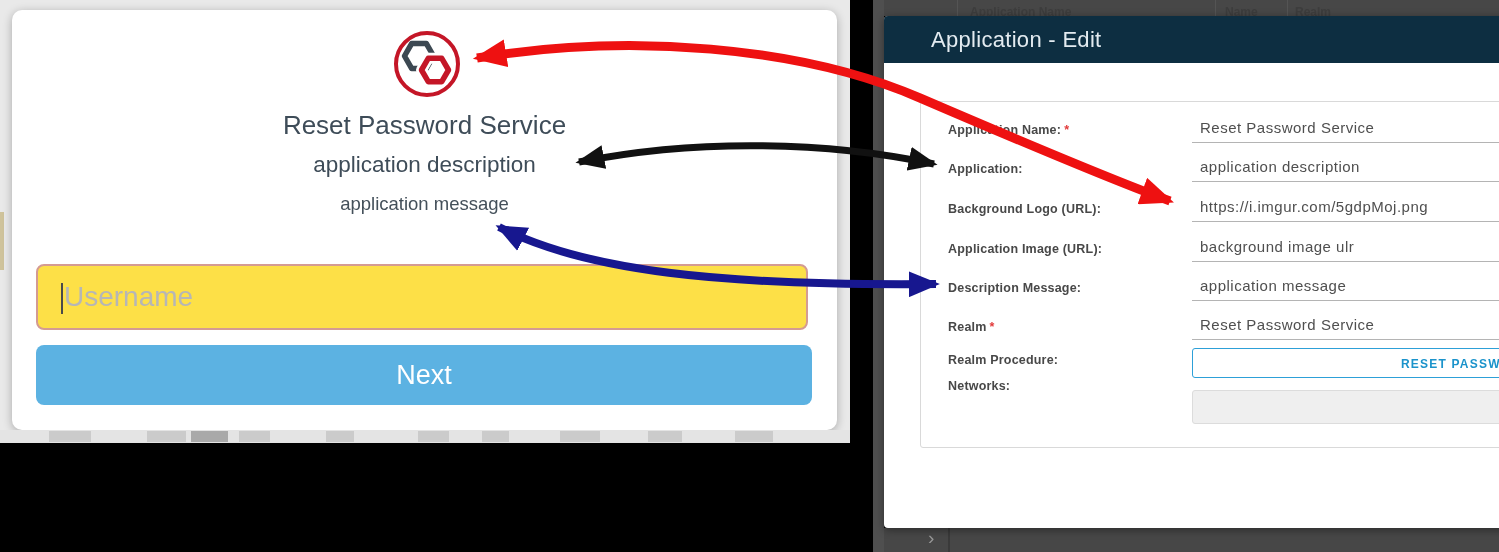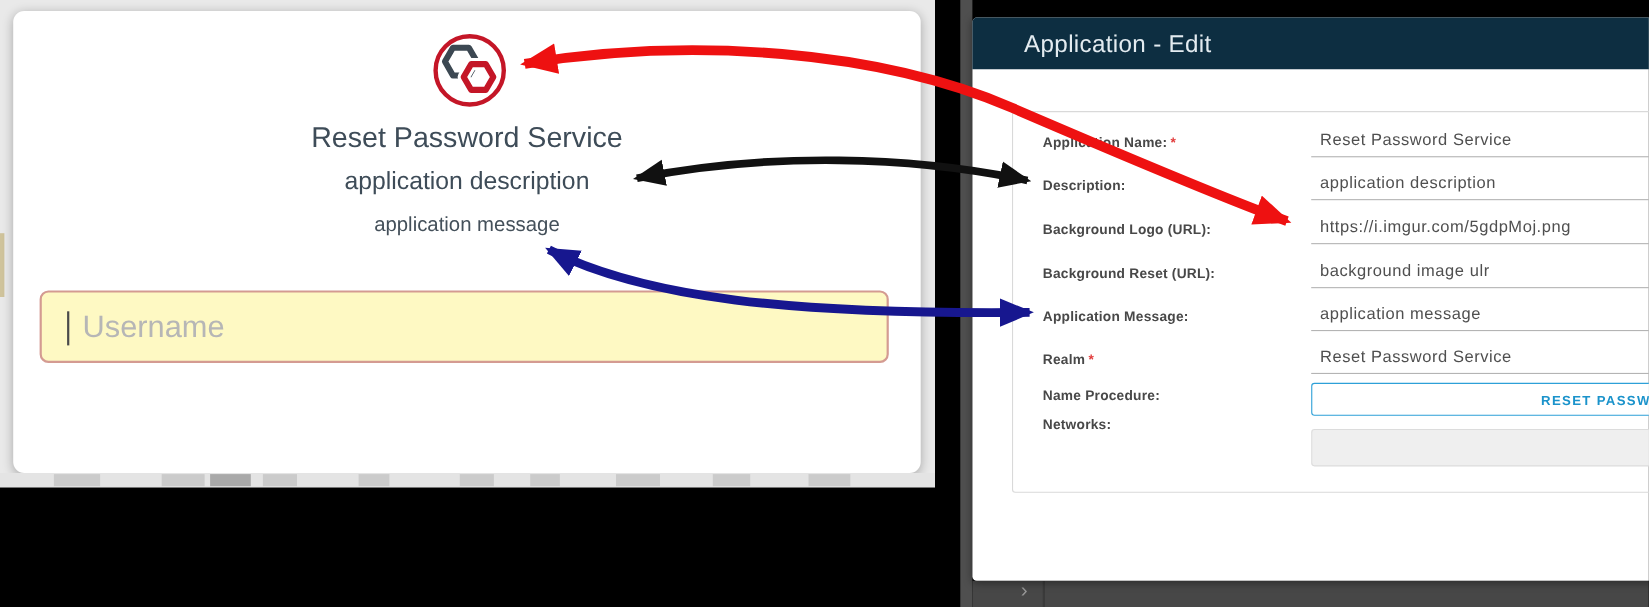--- a/index.html
+++ b/index.html
@@ -12,21 +12,21 @@
   .left-card{position:absolute;left:12px;top:10px;width:825px;height:420px;background:#fff;
              border-radius:10px;box-shadow:0 2px 10px rgba(0,0,0,.28);}
   .logo-wrap{position:absolute;left:378px;top:17px;width:74px;height:74px;}
   .lp-title{position:absolute;left:0;top:100px;width:100%;text-align:center;
             font-size:26px;color:#3e4c58;}
   .lp-desc{position:absolute;left:0;top:142px;width:100%;text-align:center;
            font-size:22.5px;color:#3e4c58;}
   .lp-msg{position:absolute;left:0;top:183px;width:100%;text-align:center;
           font-size:18.5px;color:#44505a;}
   .lp-input{position:absolute;left:24px;top:254px;width:772px;height:66px;box-sizing:border-box;
-            border:2px solid #d49b92;border-radius:8px;background:#fef9c3;padding-left:11px;}
+            border:2px solid #d49b92;border-radius:8px;background:#fde047;}
   .lp-input input{width:100%;height:100%;border:none;outline:none;background:transparent;
             font-family:"Liberation Sans",sans-serif;font-size:28px;color:#555;
             padding:0 0 0 26px;box-sizing:border-box;}
   .lp-input input::placeholder{color:#b6b6b6;}
   .lp-caret{position:absolute;left:23px;top:17px;width:2px;height:31px;background:#4a4a4a;}
   .lp-next{position:absolute;left:24px;top:335px;width:776px;height:60px;border:none;
            border-radius:8px;background:#5cb2e2;color:#fff;font-size:27px;
            font-family:"Liberation Sans",sans-serif;cursor:pointer;}
   .bottom-strip{position:absolute;left:0;top:430px;width:850px;height:13px;background:#e4e4e4;overflow:hidden;}
   .bottom-strip .blk{position:absolute;top:1px;height:11px;background:#cbcbcb;}
@@ -89,70 +89,79 @@
 
       <div class="lp-title">Reset Password Service</div>
       <div class="lp-desc">application description</div>
       <div class="lp-msg">application message</div>
 
       <div class="lp-input">
         <input type="text" placeholder="Username" style="">
         <div class="lp-caret"></div>
       </div>
 
+      <button class="lp-next">Next</button>
     </div>
 
     <div class="bottom-strip">
       <div class="blk" style="left:49px;width:42px"></div>
       <div class="blk" style="left:147px;width:39px"></div>
       <div class="blk" style="left:191px;width:37px;background:#a9a9a9"></div>
       <div class="blk" style="left:239px;width:31px"></div>
       <div class="blk" style="left:326px;width:28px"></div>
       <div class="blk" style="left:418px;width:31px"></div>
       <div class="blk" style="left:482px;width:27px"></div>
       <div class="blk" style="left:560px;width:40px"></div>
       <div class="blk" style="left:648px;width:34px"></div>
       <div class="blk" style="left:735px;width:38px"></div>
     </div>
   </div>
 
   <div class="dark-col"></div>
 
+  <div class="bd-top">
+    <div class="vline" style="left:73px"></div>
+    <div class="vline" style="left:331px"></div>
+    <div class="vline" style="left:403px"></div>
+    <span class="col-txt" style="left:86px">Application Name</span>
+    <span class="col-txt" style="left:341px">Name</span>
+    <span class="col-txt" style="left:411px">Realm</span>
+  </div>
 
   <div class="bd-bottom">
     <span class="chev">›</span>
     <div class="vline2"></div>
   </div>
 
   <div class="modal">
     <div class="modal-header">
       <span class="ttl">Application - Edit</span>
     </div>
 
     <div class="fset"></div>
 
     <span class="frow-label t0"><span>Application Name:</span><span class="req">*</span></span>
     <input class="u-input i0" value="Reset Password Service" style="">
 
-    <span class="frow-label t1"><span>Description:</span></span>
+    <span class="frow-label t1"><span>Application:</span></span>
     <input class="u-input i1" value="application description" style="">
 
     <span class="frow-label t2"><span>Background Logo (URL):</span></span>
     <input class="u-input i2" value="https://i.imgur.com/5gdpMoj.png" style="">
 
-    <span class="frow-label t3"><span>Background Reset (URL):</span></span>
+    <span class="frow-label t3"><span>Application Image (URL):</span></span>
     <input class="u-input i3" value="background image ulr" style="">
 
-    <span class="frow-label t4"><span>Application Message:</span></span>
+    <span class="frow-label t4"><span>Description Message:</span></span>
     <input class="u-input i4" value="application message" style="">
 
     <span class="frow-label t5"><span>Realm</span><span class="req">*</span></span>
     <input class="u-input i5" value="Reset Password Service" style="">
 
-    <span class="frow-label t6"><span>Name Procedure:</span></span>
+    <span class="frow-label t6"><span>Realm Procedure:</span></span>
     <div class="proc-btn">
       <span>RESET PASSW</span>
     </div>
 
     <span class="frow-label t7"><span>Networks:</span></span>
     <div class="net-box"></div>
   </div>
 
   <svg class="arrows" viewBox="0 0 1499 552">
     <defs>

